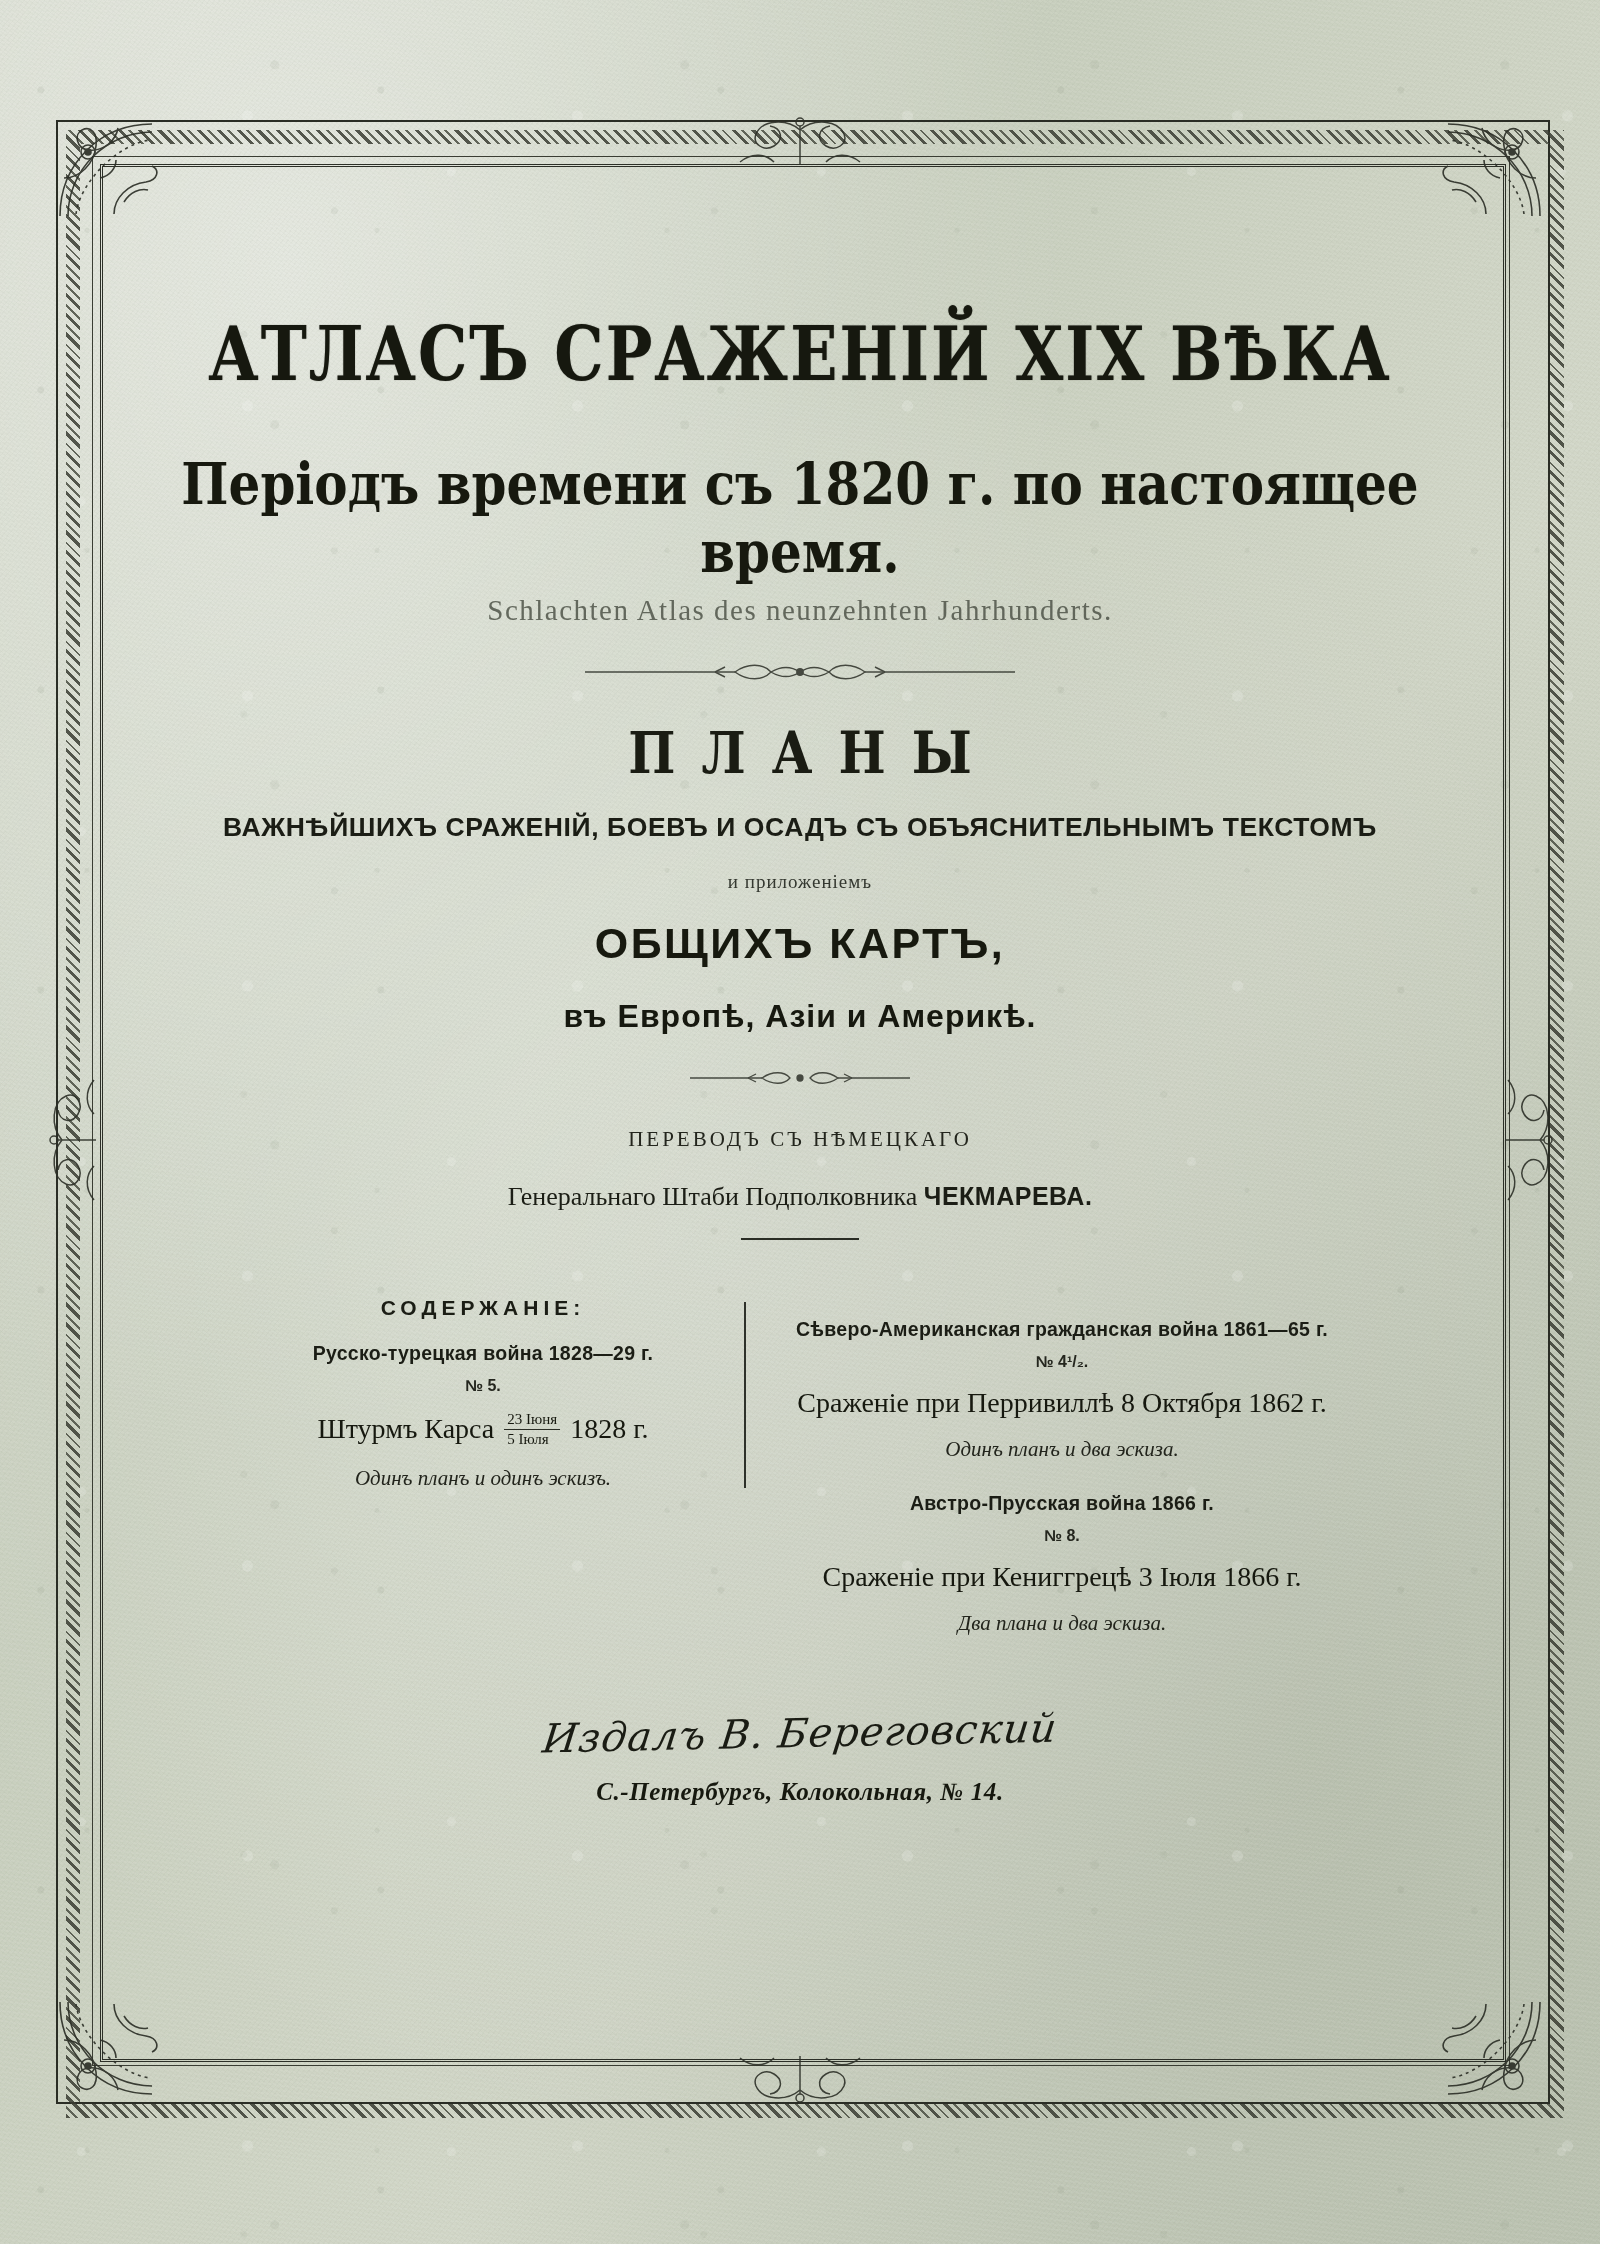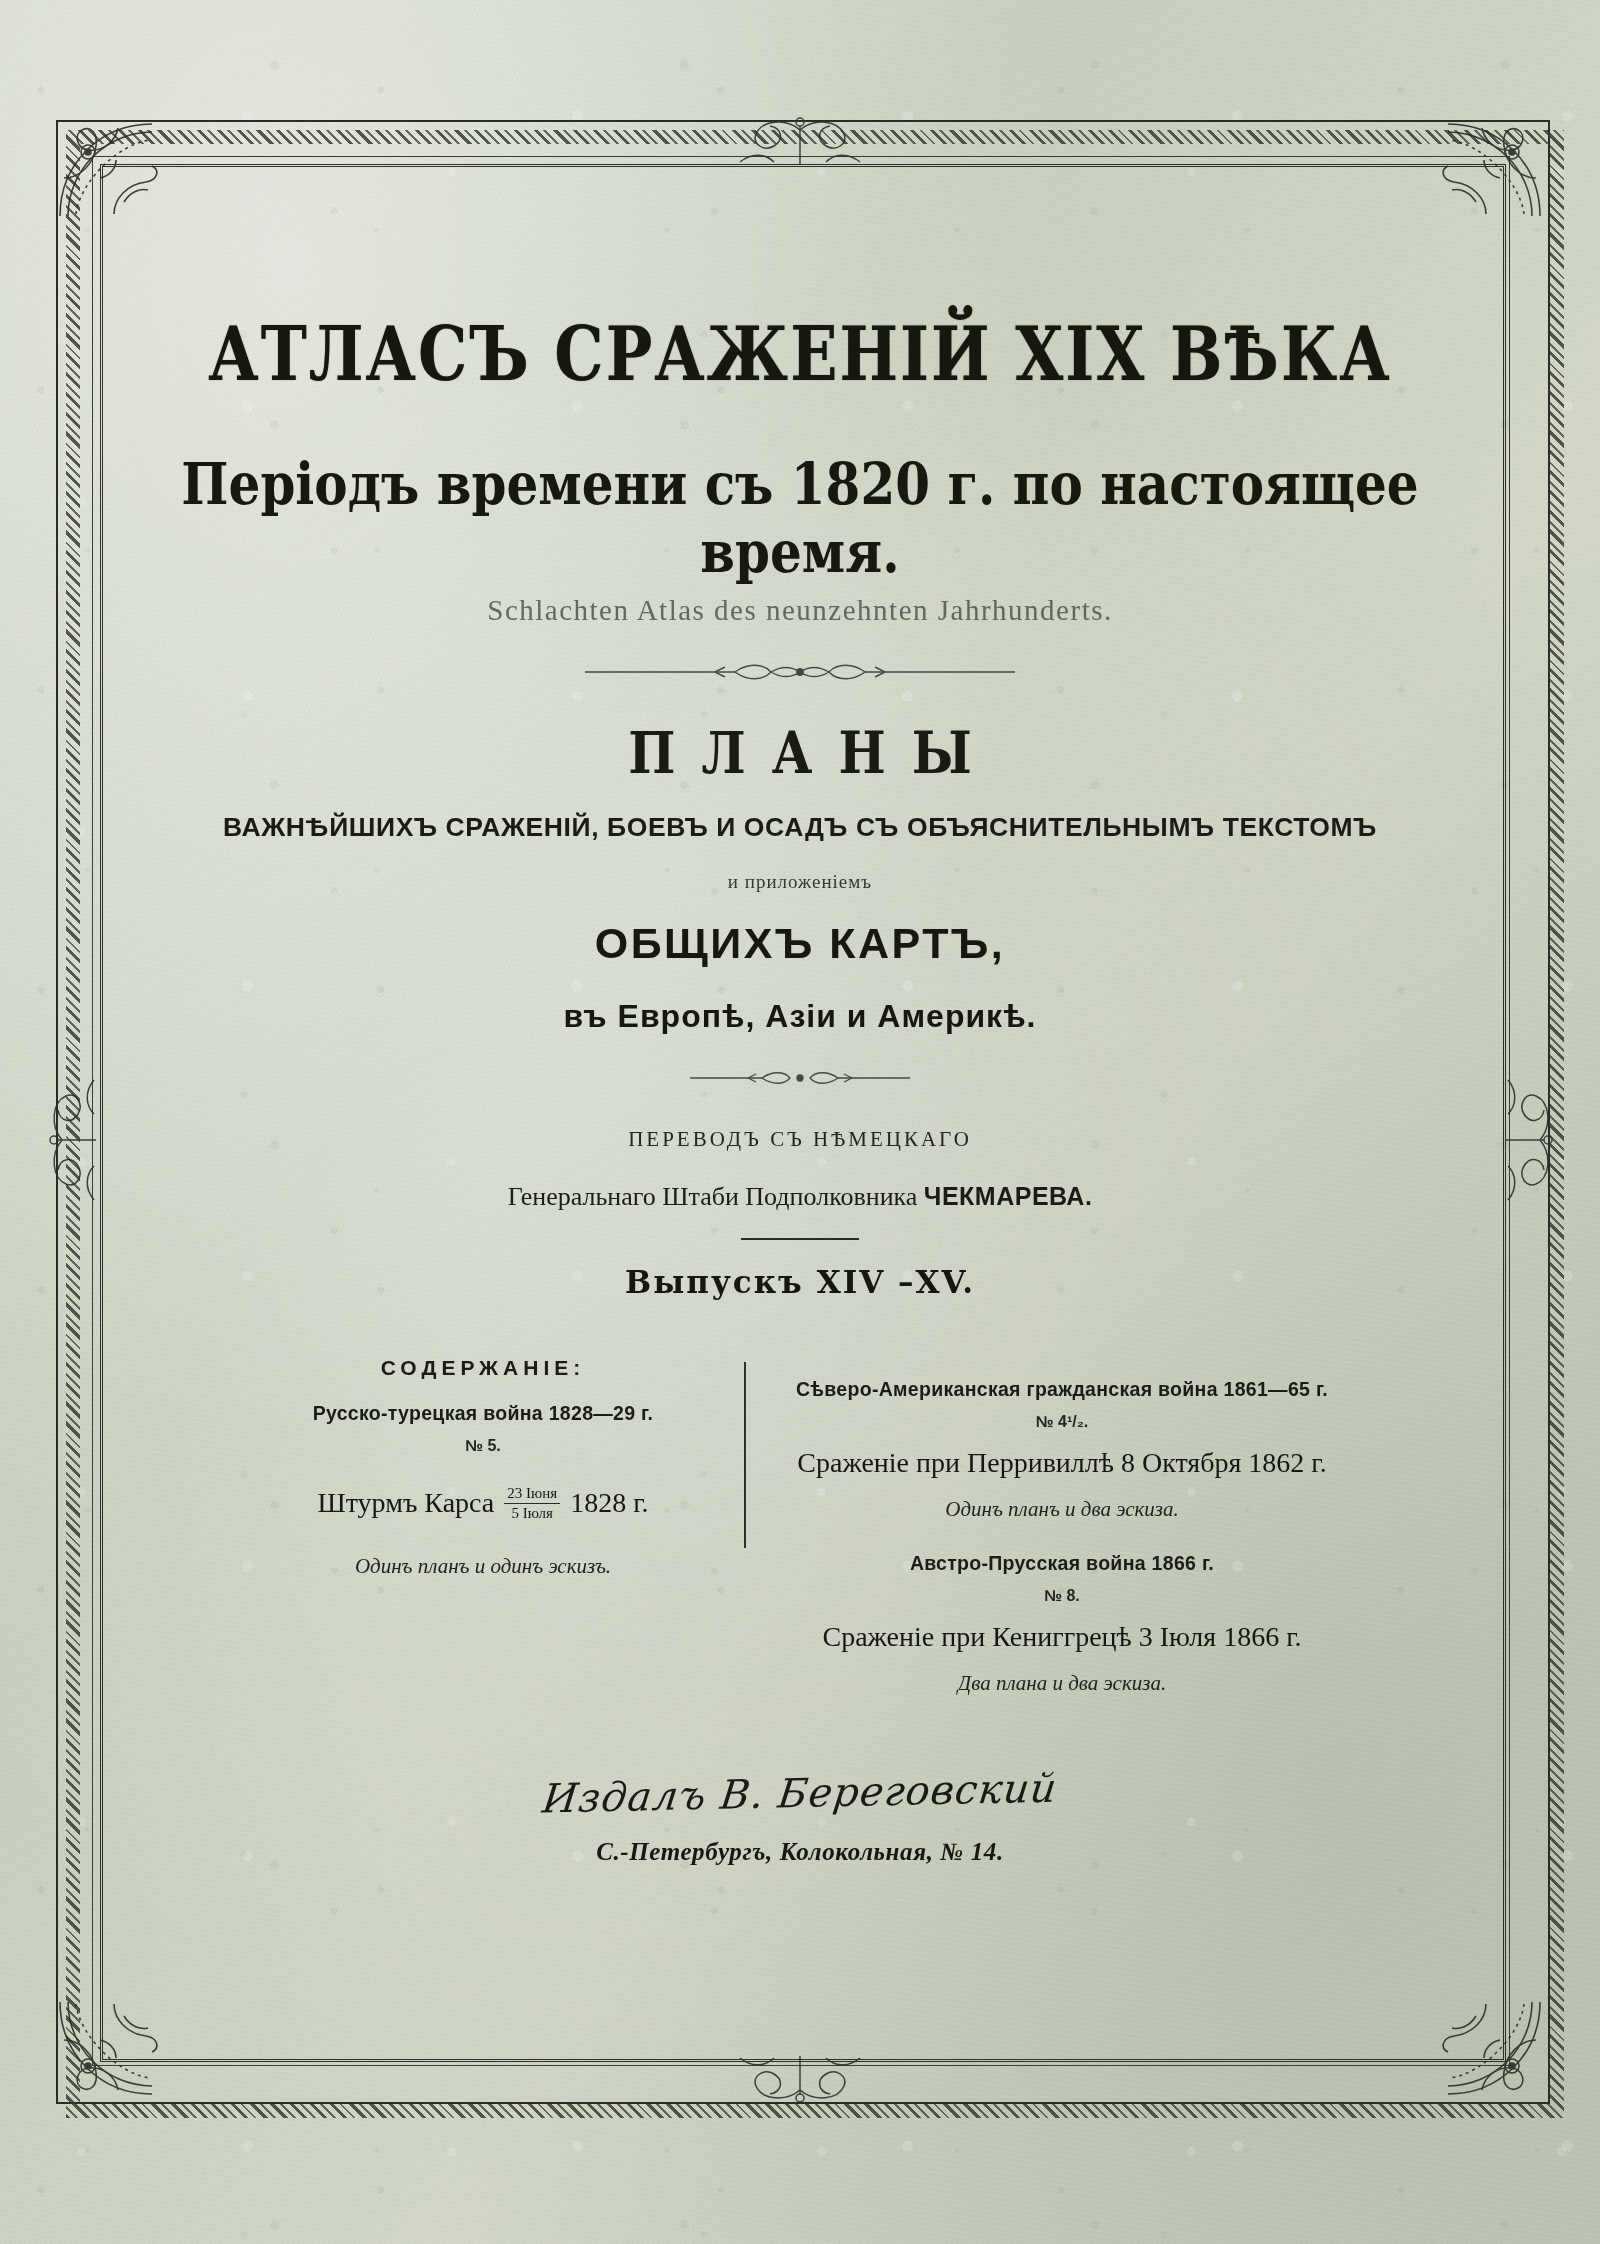--- a/index.html
+++ b/index.html
@@ -302,23 +302,23 @@
     justify-content: center;
     align-items: center;
     gap: 6px;
     flex-wrap: wrap;
   }
   .frac {
     display: inline-flex;
     flex-direction: column;
     font-size: 15px;
     line-height: 1.12;
-    text-align: center;
+    text-align: left;
     vertical-align: middle;
-    margin: 14px 4px;
+    margin: 0 4px;
   }
   .frac .top { border-bottom: 1px solid #2a2d25; padding: 0 3px 1px; }
   .frac .bot { padding: 1px 3px 0; }
   .plan-note {
     font-family: "Liberation Serif", serif;
     font-style: italic;
     font-size: 21px;
     margin-top: 18px;
     color: #22241c;
     text-align: center;
@@ -512,21 +512,20 @@
   </div>
 
   <div class="translation">ПЕРЕВОДЪ СЪ НѢМЕЦКАГО</div>
 
   <div class="translator">
     <span>Генеральнаго Штаби Подполковника </span><b>ЧЕКМАРЕВА.</b>
   </div>
 
   <div class="hr-short"></div>
 
-  <div class="issue">Выпускъ XIV –XV.</div>
 
   <div class="toc">
     <div class="col-left">
       <div class="toc-heading">СОДЕРЖАНІЕ:</div>
       <div class="war-title">Русско-турецкая война 1828—29 г.</div>
       <div class="num">№ 5.</div>
       <div class="battle">
         <span>Штурмъ Карса</span>
         <span class="frac">
           <span class="top">23 Іюня</span>

